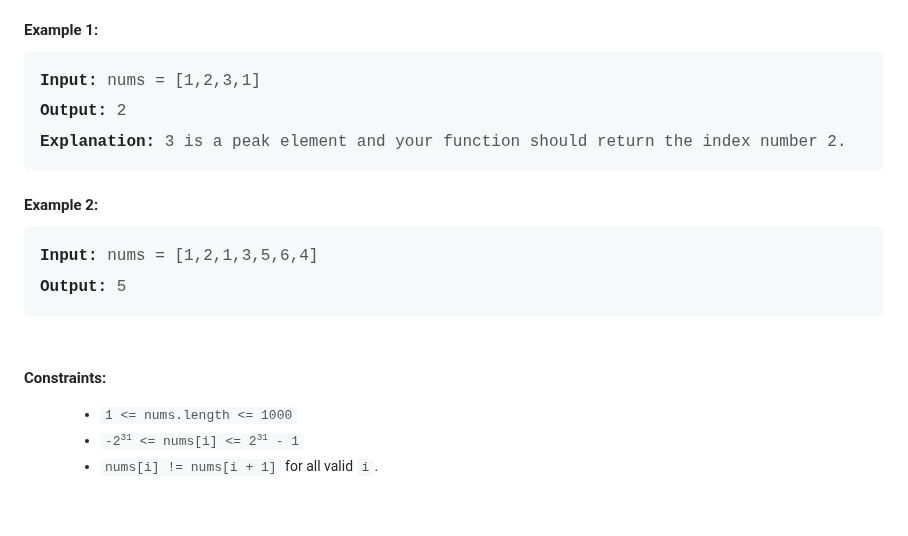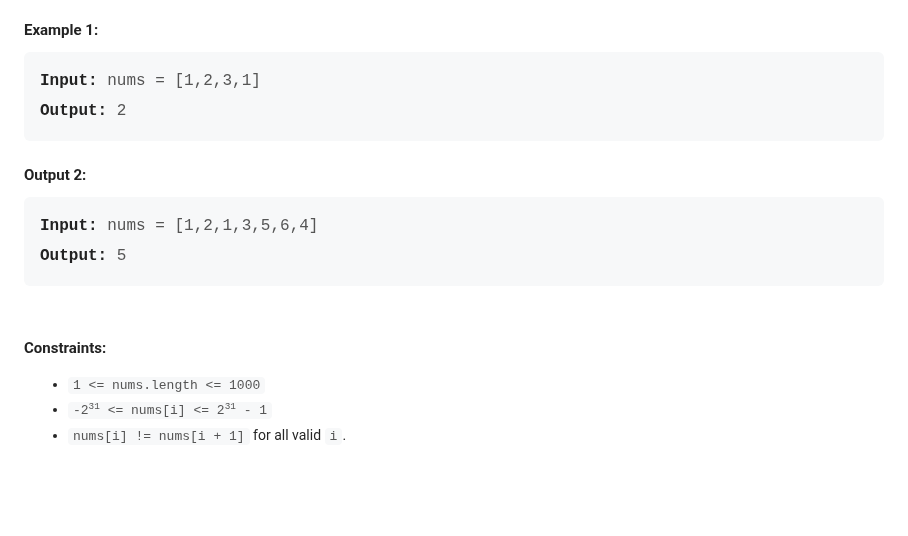--- a/index.html
+++ b/index.html
@@ -37,20 +37,21 @@
   }
   ul.constraints {
     list-style: disc;
     padding-left: 44px;
     margin-top: 12px;
   }
   ul.constraints li {
     font-size: 14px;
     color: #262626;
     padding: 1px 0;
+    margin-left: 32px;
   }
   .inline-code {
     font-family: Consolas, Menlo, Monaco, "Courier New", monospace;
     background: #f7f8f9;
     border-radius: 4px;
     padding: 1px 5px;
     font-size: 13px;
     color: #555;
   }
   sup { font-size: 0.72em; vertical-align: super; line-height: 0; }
@@ -59,23 +60,26 @@
 <body>
 
 <div class="heading">Example 1:</div>
 <div class="codeblock">
   <div class="line">
     <b>Input:</b><span> nums = [1,2,3,1]</span>
   </div>
   <div class="line">
     <b>Output:</b><span> 2</span>
   </div>
+  <div class="line">
+    <b>Explanation:</b><span> 3 is a peak element and your function should return the index number 2.</span>
+  </div>
 </div>
 
-<div class="heading">Output 2:</div>
+<div class="heading">Example 2:</div>
 <div class="codeblock">
   <div class="line">
     <b>Input:</b><span> nums = [1,2,1,3,5,6,4]</span>
   </div>
   <div class="line">
     <b>Output:</b><span> 5</span>
   </div>
 </div>
 
 <div class="section-gap"></div>

